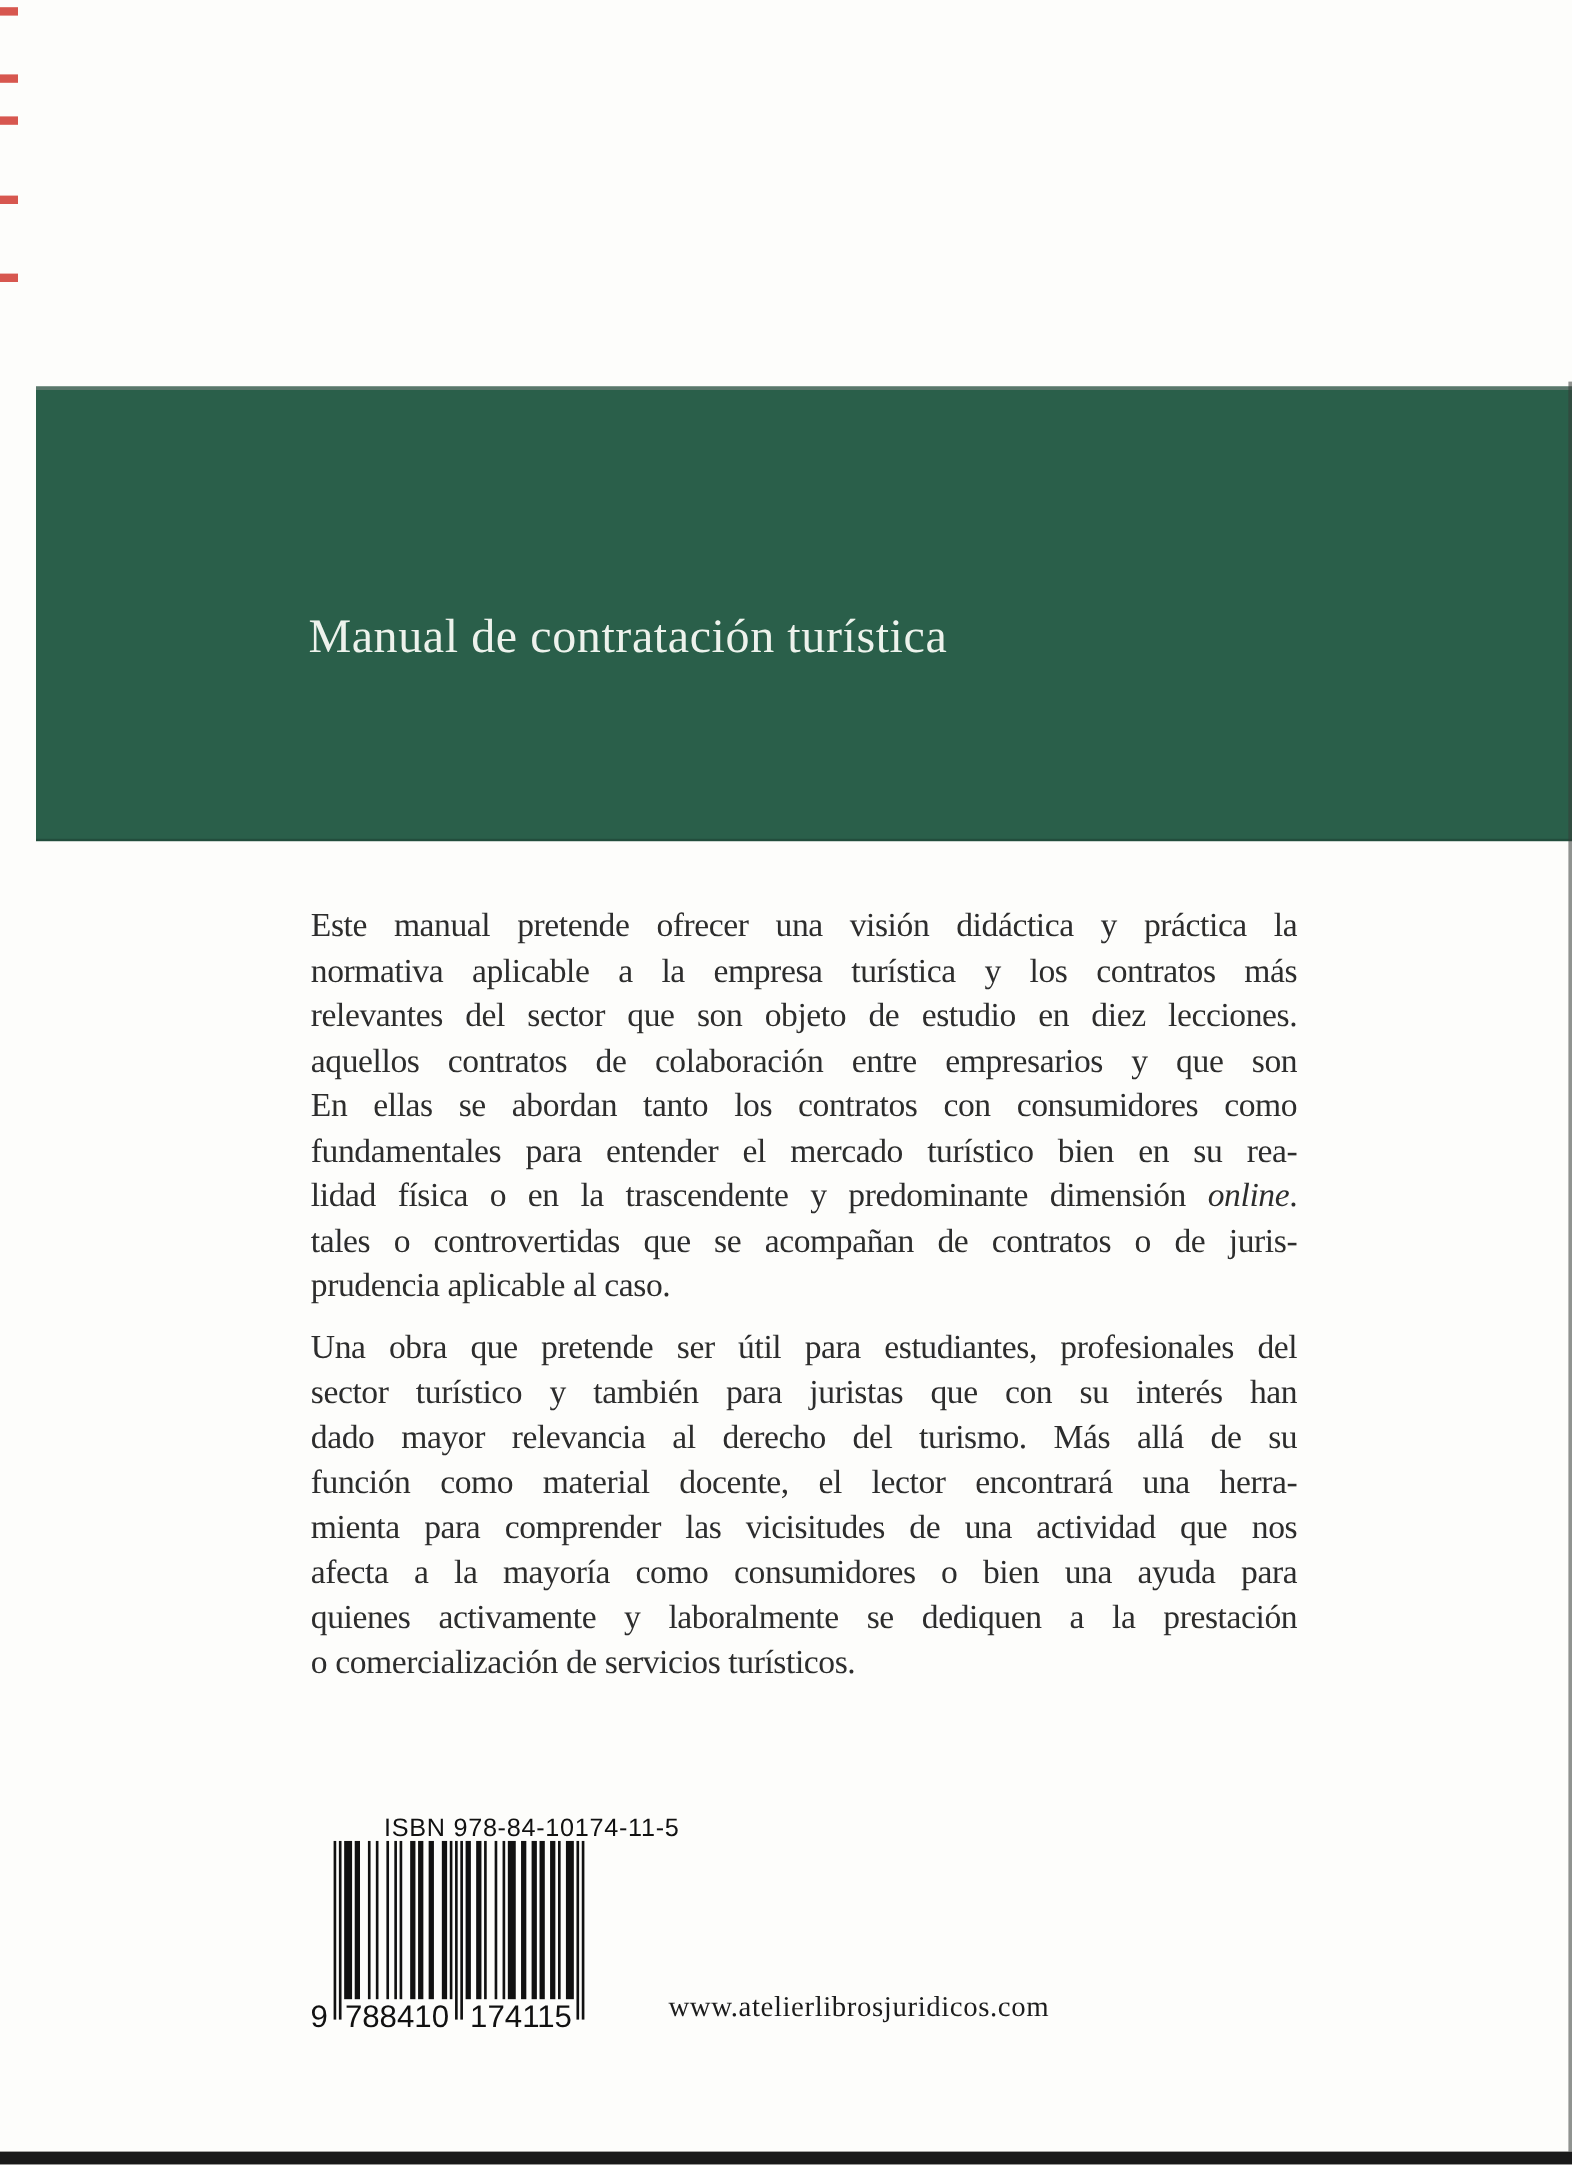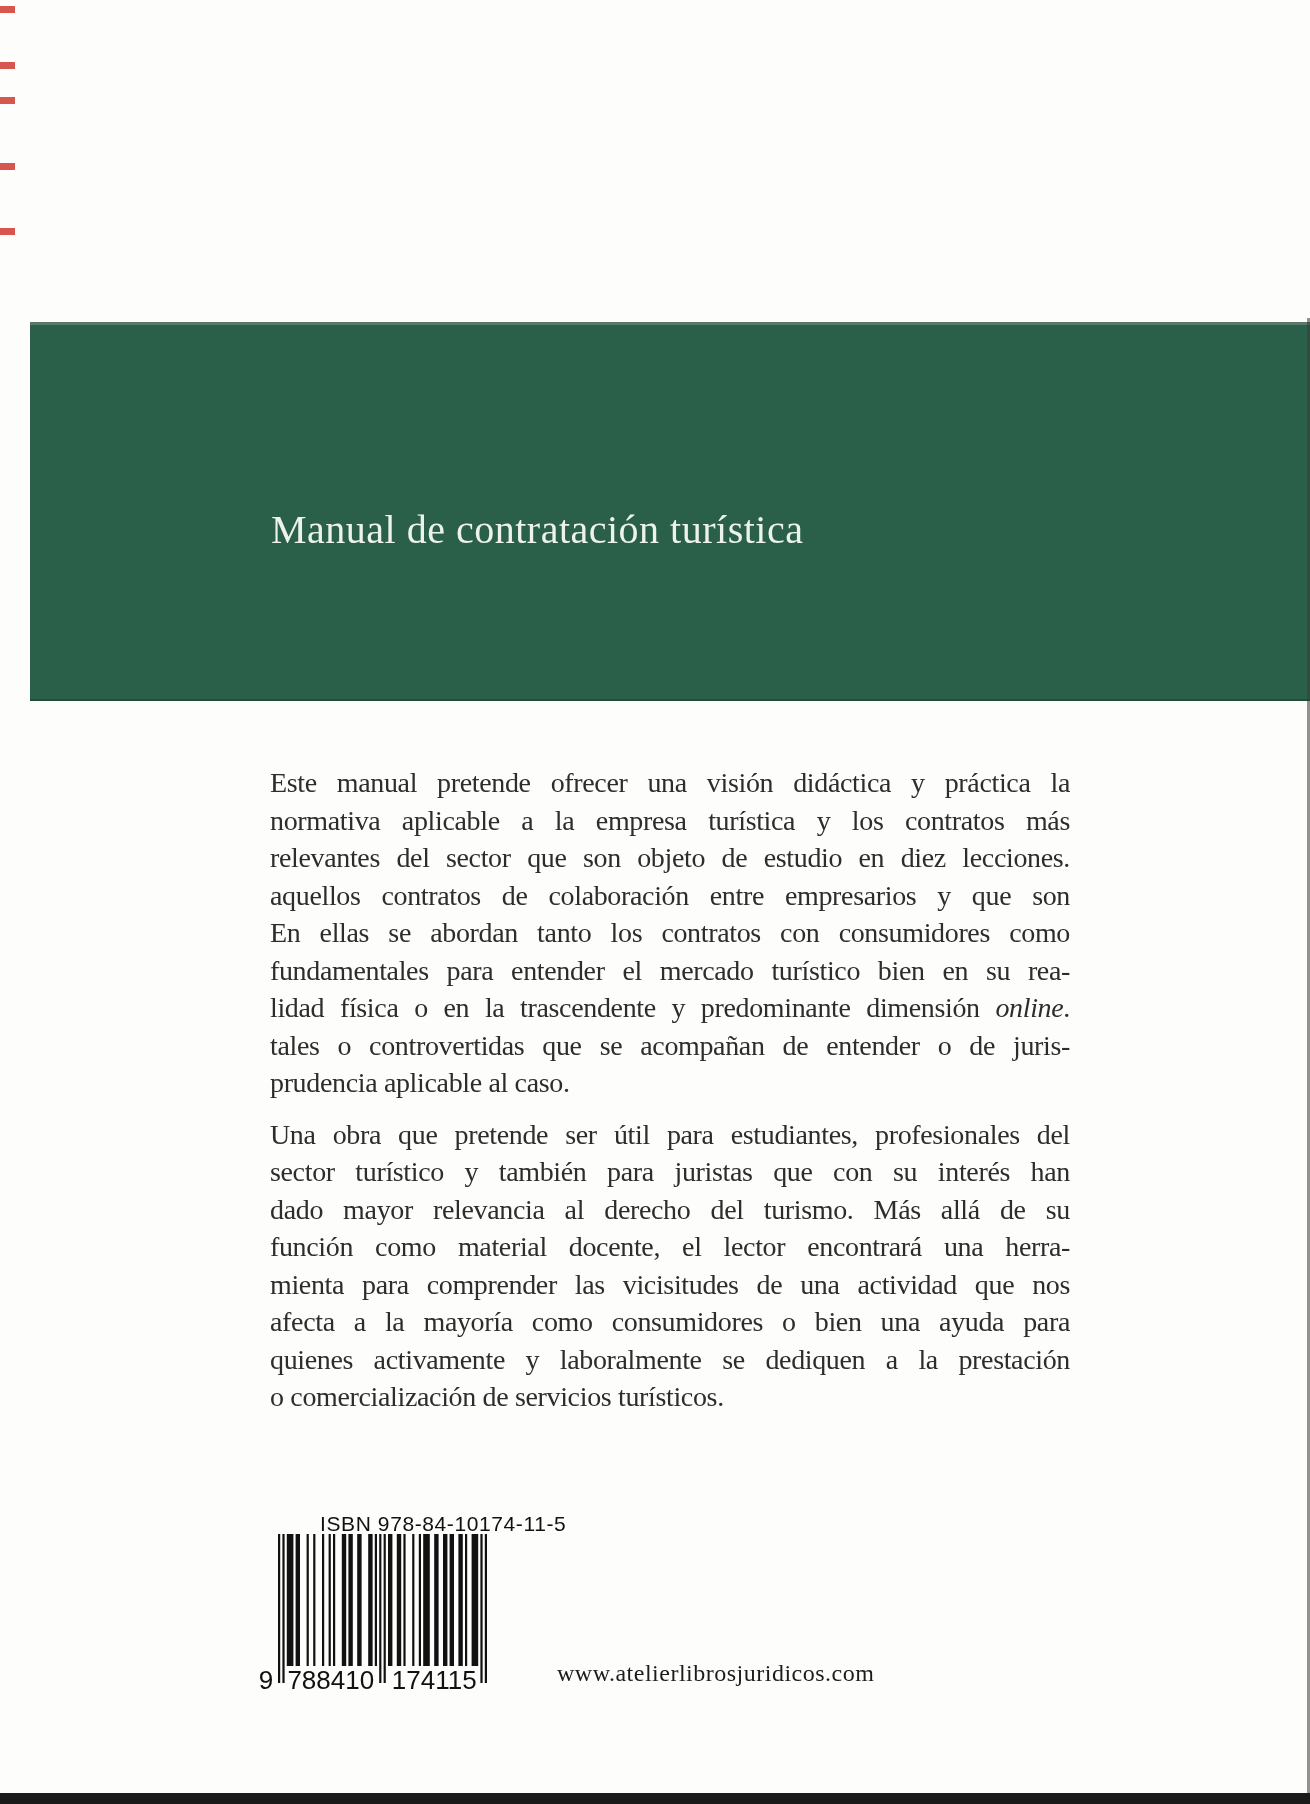--- a/index.html
+++ b/index.html
@@ -25,36 +25,36 @@
   .band {
     position: absolute;
     left: 30px; right: 0; top: 322px; height: 379px;
     background: var(--band-green, #2a5f4a);
     border-top: 3px solid rgba(130, 140, 134, 0.55);
     border-bottom: 2px solid rgba(0, 0, 0, 0.18);
     box-sizing: border-box;
   }
   .band-title {
     position: absolute;
-    left: 241px; top: 183px;
+    left: 227px; top: 183px;
     font-size: 40px; line-height: 44px;
     letter-spacing: 0.5px;
     color: var(--title-color, #edf2ec);
     white-space: nowrap;
   }
   
   .synopsis {
     position: absolute;
     left: 258px; top: 752px;
     width: 824px;
     color: var(--body-color, #2d2d2d);
     font-size: 28px;
     letter-spacing: -0.35px;
   }
-  .para { margin: 12px; }
+  .para { margin: 1px; }
   .para + .para { margin-top: 14px; }
   .jline {
     height: 37.5px; line-height: 37.5px;
     text-align: justify;
     text-align-last: justify;
     overflow: hidden;
     white-space: nowrap;
   }
   .jline.last {
     text-align-last: left;
@@ -110,21 +110,21 @@
 
   <div class="synopsis">
       <div class="para">
         <div class="jline">Este manual pretende ofrecer una visión didáctica y práctica la</div>
         <div class="jline">normativa aplicable a la empresa turística y los contratos más</div>
         <div class="jline">relevantes del sector que son objeto de estudio en diez lecciones.</div>
         <div class="jline">aquellos contratos de colaboración entre empresarios y que son</div>
         <div class="jline">En ellas se abordan tanto los contratos con consumidores como</div>
         <div class="jline">fundamentales para entender el mercado turístico bien en su rea-</div>
         <div class="jline">lidad física o en la trascendente y predominante dimensión <em>online</em>.</div>
-        <div class="jline">tales o controvertidas que se acompañan de entender o de juris-</div>
+        <div class="jline">tales o controvertidas que se acompañan de contratos o de juris-</div>
         <div class="jline last">prudencia aplicable al caso.</div>
       </div>
       <div class="para">
         <div class="jline">Una obra que pretende ser útil para estudiantes, profesionales del</div>
         <div class="jline">sector turístico y también para juristas que con su interés han</div>
         <div class="jline">dado mayor relevancia al derecho del turismo. Más allá de su</div>
         <div class="jline">función como material docente, el lector encontrará una herra-</div>
         <div class="jline">mienta para comprender las vicisitudes de una actividad que nos</div>
         <div class="jline">afecta a la mayoría como consumidores o bien una ayuda para</div>
         <div class="jline">quienes activamente y laboralmente se dediquen a la prestación</div>

